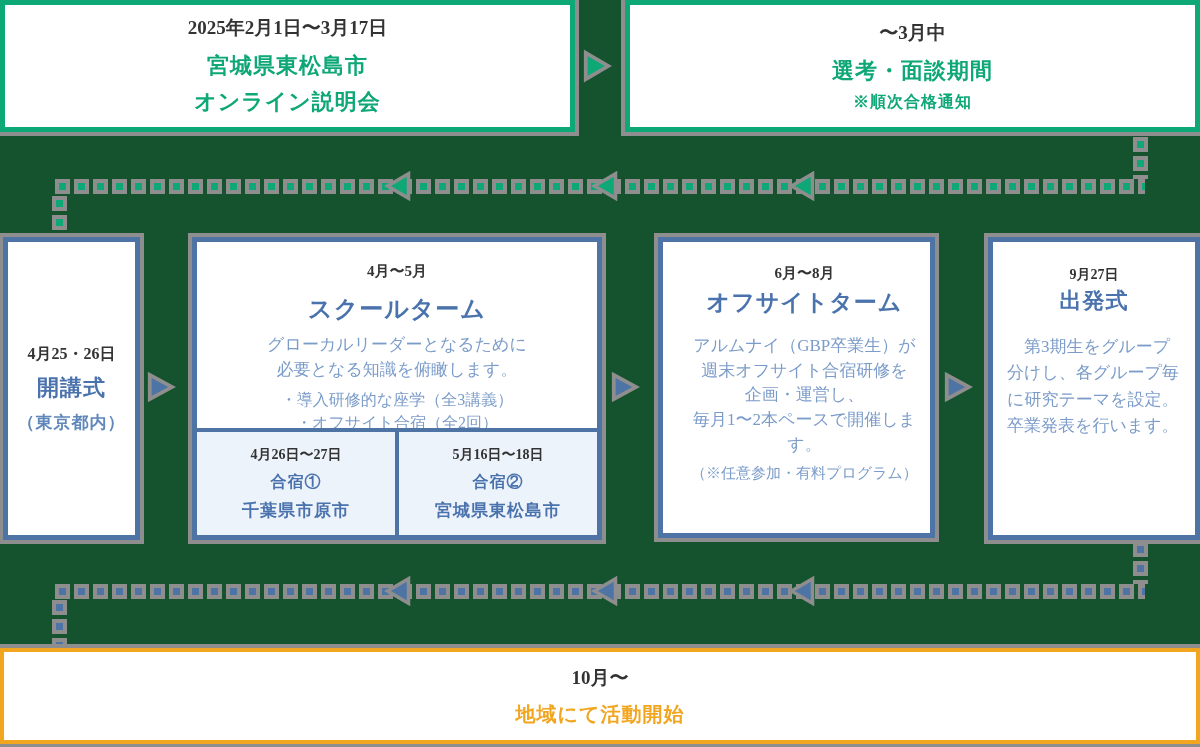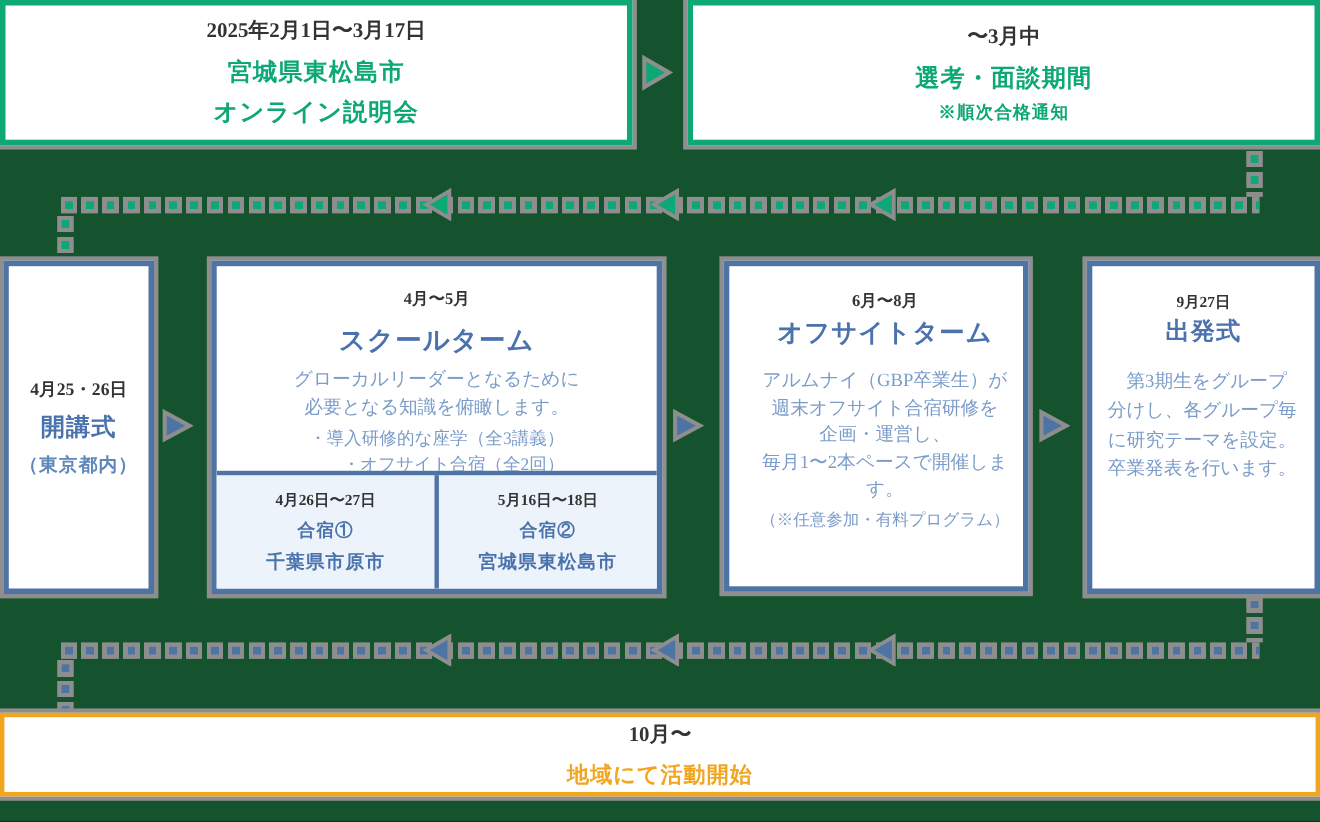--- a/index.html
+++ b/index.html
@@ -117,21 +117,21 @@
     <svg width="30" height="34" viewBox="0 0 16 17">
         <polygon points="2,2 14,8.5 2,15" fill="#4e73a5" stroke="#8e8e8e" stroke-width="2"></polygon>
       </svg>
   </div>
 
   <div class="box blue" style="left:192px; top:237px; width:410px; height:303px; justify-content:flex-start; padding:20px 10px 110px 10px;">
     <div class="date fs15" style="margin-bottom:12px;">4月〜5月</div>
     <div class="btitle fs22" style="font-size:24px; margin-bottom:8px;">スクールターム</div>
     <div class="bbody fs17 para">グローカルリーダーとなるために</div>
     <div class="bbody fs17 para" style="margin-bottom:6px;">必要となる知識を俯瞰します。</div>
-    <div class="stack" style="align-items:flex-end;">
+    <div class="stack" style="align-items:center;">
       <div class="bbody fs16 para">・導入研修的な座学（全3講義）</div>
       <div class="bbody fs16 para">・オフサイト合宿（全2回）</div>
     </div>
     <div class="camp-row">
       <div class="camp-cell">
         <div class="date fs14">4月26日〜27日</div>
         <div class="btitle fs16" style="margin-top:2px;">合宿①</div>
         <div class="btitle fs17">千葉県市原市</div>
       </div>
       <div class="camp-cell">
@@ -183,18 +183,18 @@
     <svg width="28" height="30" viewBox="0 0 16 16">
         <polygon points="14,1 2,8 14,15" fill="#4e73a5" stroke="#8e8e8e" stroke-width="2"></polygon>
       </svg>
   </div>
   <div class="arrow" style="left:788px; top:576px;">
     <svg width="28" height="30" viewBox="0 0 16 16">
         <polygon points="14,1 2,8 14,15" fill="#4e73a5" stroke="#8e8e8e" stroke-width="2"></polygon>
       </svg>
   </div>
 
-  <div class="box orange" style="left:0; top:648px; width:1200px; height:76px; gap:10px;">
+  <div class="box orange" style="left:0; top:648px; width:1200px; height:96px; gap:10px;">
     <div class="date fs19">10月〜</div>
     <div class="otitle fs20" style="font-size:20px;">地域にて活動開始</div>
   </div>
 
 </div>
 
 </body></html>

